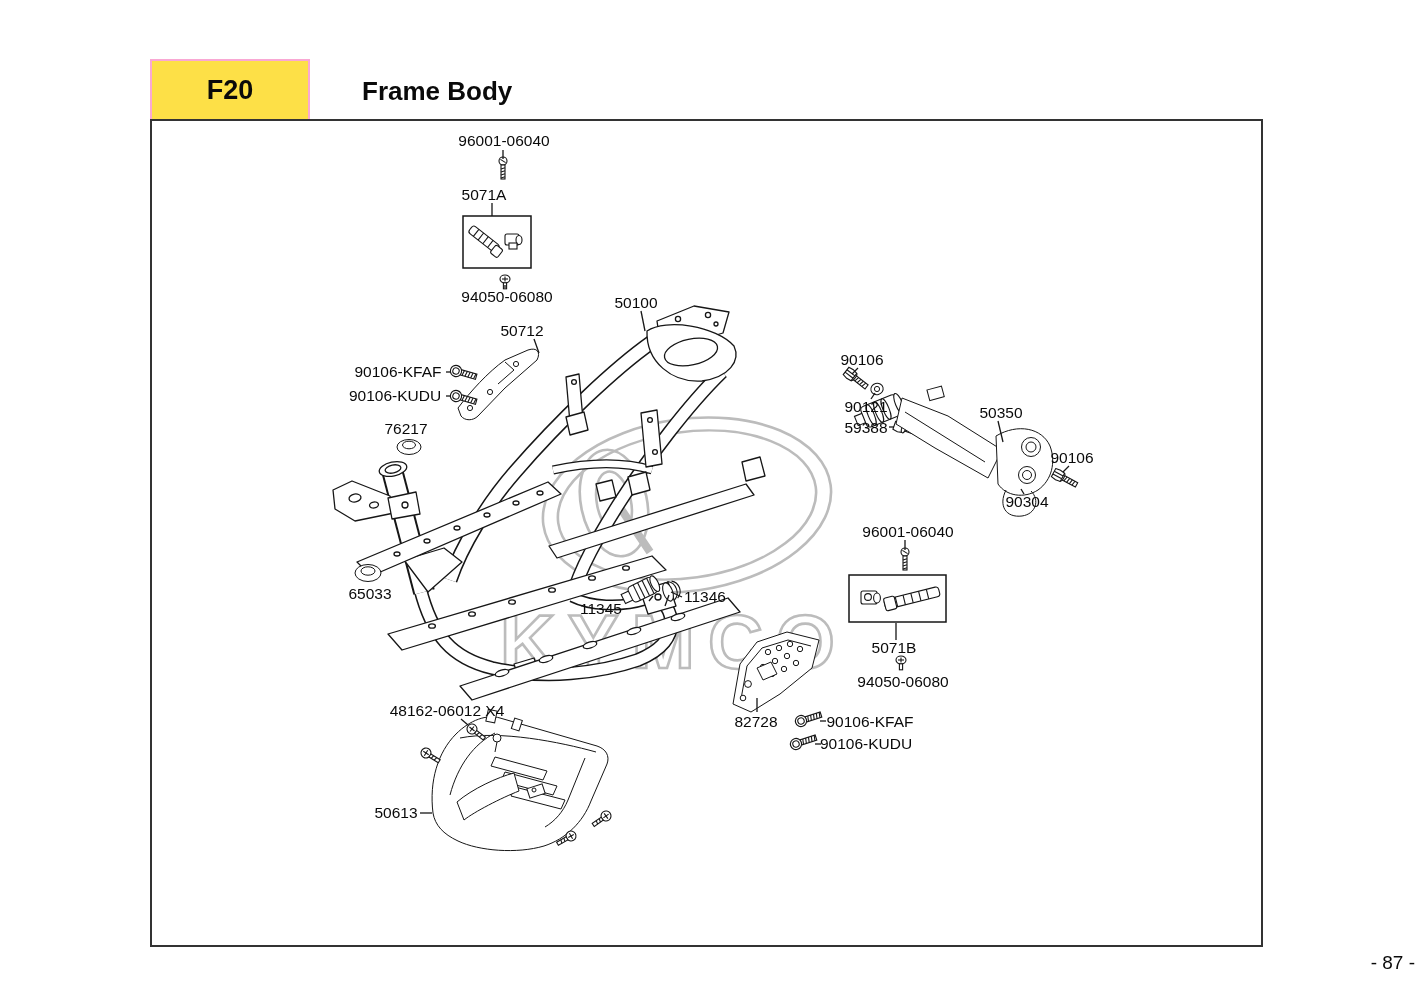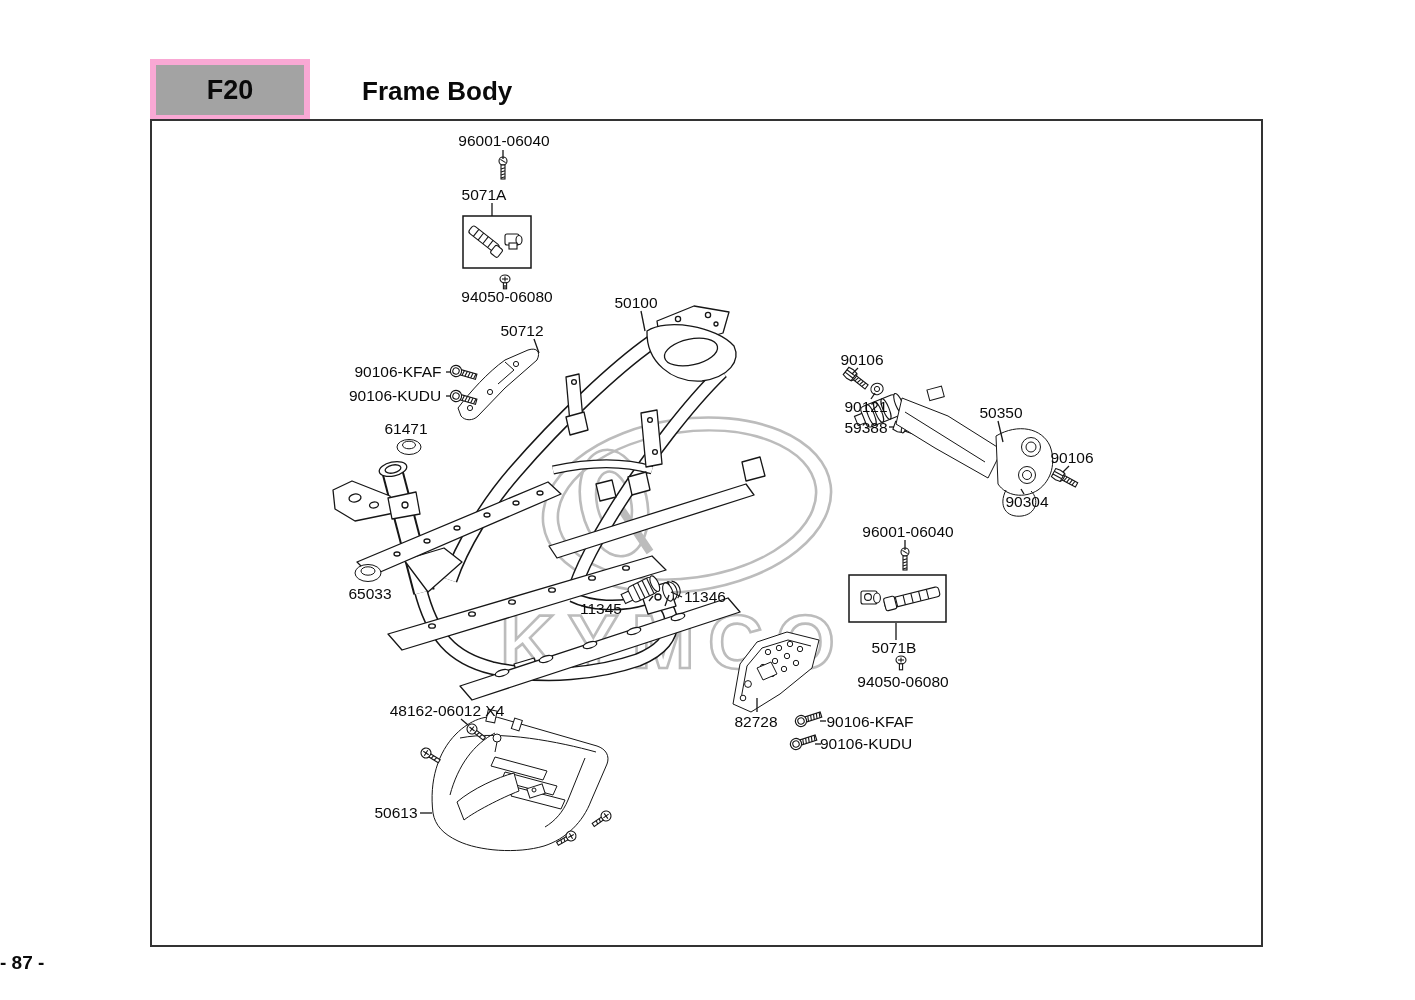--- a/index.html
+++ b/index.html
@@ -1,25 +1,25 @@
 <!DOCTYPE html>
 <html><head>
 <meta charset="utf-8">
 <style>
   html,body{margin:0;padding:0;background:#fff;}
   .page{position:relative;width:1415px;height:1000px;background:#fff;
         font-family:"Liberation Sans",sans-serif;color:#0a0a0a;overflow:hidden;}
   .code-box{position:absolute;left:150px;top:59px;width:160px;height:62px;
-        border:6px solid #f9a8d4;box-sizing:border-box;display:flex;align-items:center;
-        justify-content:center;font-size:27px;font-weight:bold;background:#a3a3a3;}
+        border:2px solid #f9a8d4;box-sizing:border-box;display:flex;align-items:center;
+        justify-content:center;font-size:27px;font-weight:bold;background:#fde047;}
   .page-title{position:absolute;left:362px;top:76px;font-size:26px;font-weight:bold;}
   .main-box{position:absolute;left:150px;top:119px;width:1113px;height:828px;
         border:2px solid #333;box-sizing:border-box;}
-  .page-num{position:absolute;left:0;top:952px;width:100%;text-align:left;
-        font-size:19px;font-weight:bold;}
+  .page-num{position:absolute;left:0;top:952px;width:100%;text-align:right;
+        font-size:19px;font-weight:normal;}
   .art{position:absolute;left:0;top:0;width:1415px;height:1000px;}
   .part-label{position:absolute;transform:translate(-50%,-50%);font-size:15.5px;
         font-weight:normal;white-space:nowrap;letter-spacing:0;}
 </style>
 </head>
 <body>
 
 <div class="page">
 
   <svg class="art" width="1415" height="1000" viewBox="0 0 1415 1000">
@@ -350,21 +350,21 @@
   <div class="page-title">Frame Body</div>
   <div class="main-box"></div>
 
   <span class="part-label" style="left:504px;top:141px">96001-06040</span>
   <span class="part-label" style="left:484px;top:195px">5071A</span>
   <span class="part-label" style="left:507px;top:297px">94050-06080</span>
   <span class="part-label" style="left:636px;top:303px">50100</span>
   <span class="part-label" style="left:522px;top:331px">50712</span>
   <span class="part-label" style="left:398px;top:372px">90106-KFAF</span>
   <span class="part-label" style="left:395px;top:396px">90106-KUDU</span>
-  <span class="part-label" style="left:406px;top:429px">61471</span>
+  <span class="part-label" style="left:406px;top:429px">76217</span>
   <span class="part-label" style="left:862px;top:360px">90106</span>
   <span class="part-label" style="left:866px;top:407px">90121</span>
   <span class="part-label" style="left:1001px;top:413px">50350</span>
   <span class="part-label" style="left:866px;top:428px">59388</span>
   <span class="part-label" style="left:1072px;top:458px">90106</span>
   <span class="part-label" style="left:1027px;top:502px">90304</span>
   <span class="part-label" style="left:908px;top:532px">96001-06040</span>
   <span class="part-label" style="left:370px;top:594px">65033</span>
   <span class="part-label" style="left:601px;top:609px">11345</span>
   <span class="part-label" style="left:705px;top:597px">11346</span>

